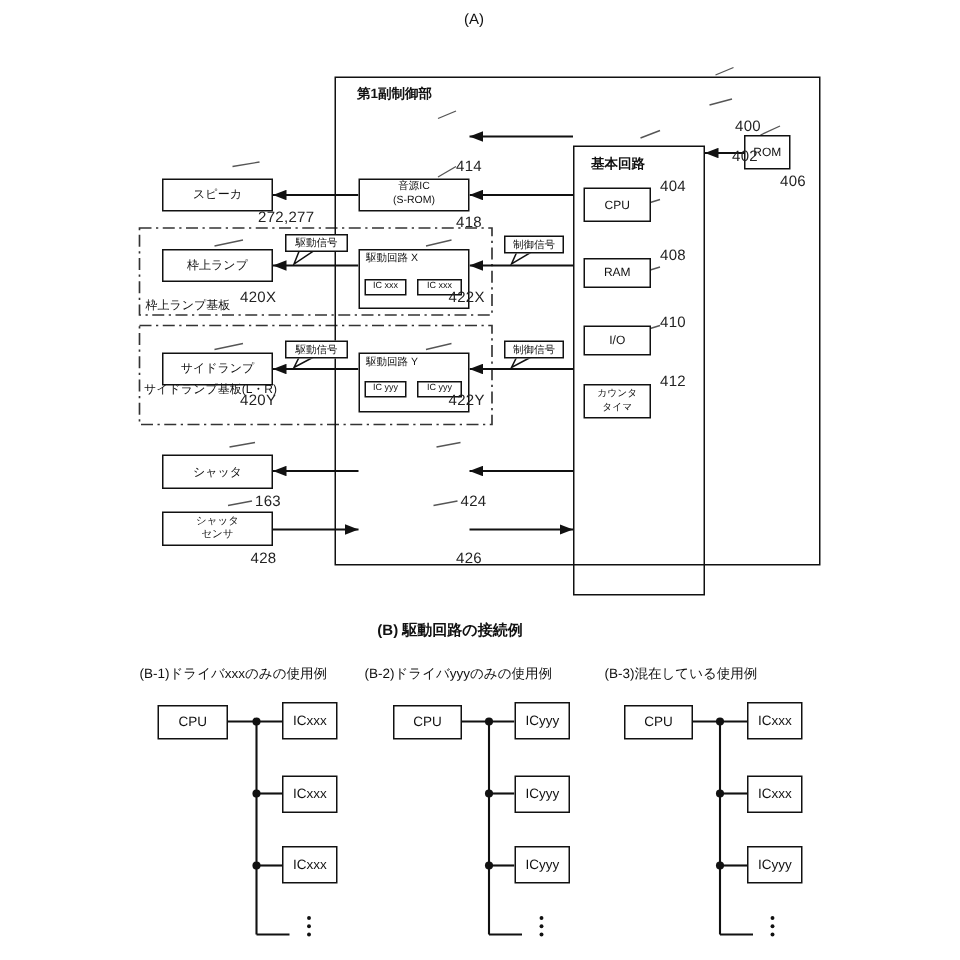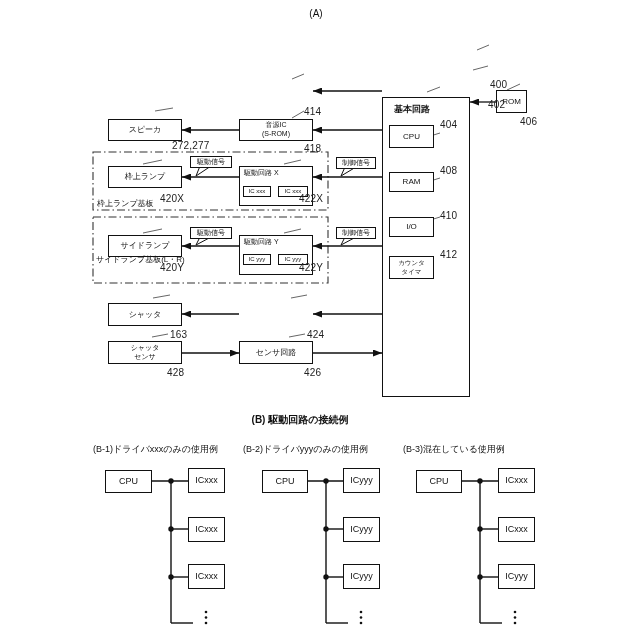--- a/index.html
+++ b/index.html
@@ -125,20 +125,23 @@
         <circle cx="361" cy="623" r="1.3"></circle>
       <circle cx="515" cy="612" r="1.3"></circle>
         <circle cx="515" cy="617.5" r="1.3"></circle>
         <circle cx="515" cy="623" r="1.3"></circle>
     </g>
   </svg>
 
   <div class="title-a">(A)</div>
   <div class="b-title">(B)  駆動回路の接続例</div>
 
+  <div class="bx frame" style="left:223px;top:51px;width:324px;height:326px;">
+    <span class="big-title" style="left:14px;top:5px;">第1副制御部</span>
+  </div>
 
   <div class="bx frame" style="left:382px;top:63px;width:88px;height:300px;margin-top:34px;">
     <span class="big-title" style="left:11px;top:6px;">基本回路</span>
     <div class="bx" style="left:6px;top:27px;width:45px;height:23px;">
       <span>CPU</span>
       </div>
     <div class="bx" style="left:6px;top:74px;width:45px;height:20px;">
       <span>RAM</span>
       </div>
     <div class="bx" style="left:6px;top:119px;width:45px;height:20px;">
@@ -194,23 +197,20 @@
     <span class="dx-title">駆動回路 Y</span>
     <div class="icbox" style="left:3px;top:18px;width:28px;height:11px;">
       <span>IC yyy</span>
       </div>
     <div class="icbox" style="left:38px;top:18px;width:30px;height:11px;">
       <span>IC yyy</span>
       </div>
   </div>
 
 
-  <div class="bx" style="left:239px;top:341px;width:74px;height:23px;">
-    <span>センサ回路</span>
-    </div>
 
   <div class="board-lbl" style="left:97px;top:198px;">枠上ランプ基板</div>
   <div class="board-lbl" style="left:96px;top:254px;">サイドランプ基板(L・R)</div>
 
   <div class="callout" style="left:190px;top:156px;width:42px;height:12px;">駆動信号</div>
   <div class="callout" style="left:336px;top:157px;width:40px;height:12px;">制御信号</div>
   <div class="callout" style="left:190px;top:227px;width:42px;height:12px;">駆動信号</div>
   <div class="callout" style="left:336px;top:227px;width:40px;height:12px;">制御信号</div>
 
   <div class="ref" style="left:490px;top:38px;">400</div>

